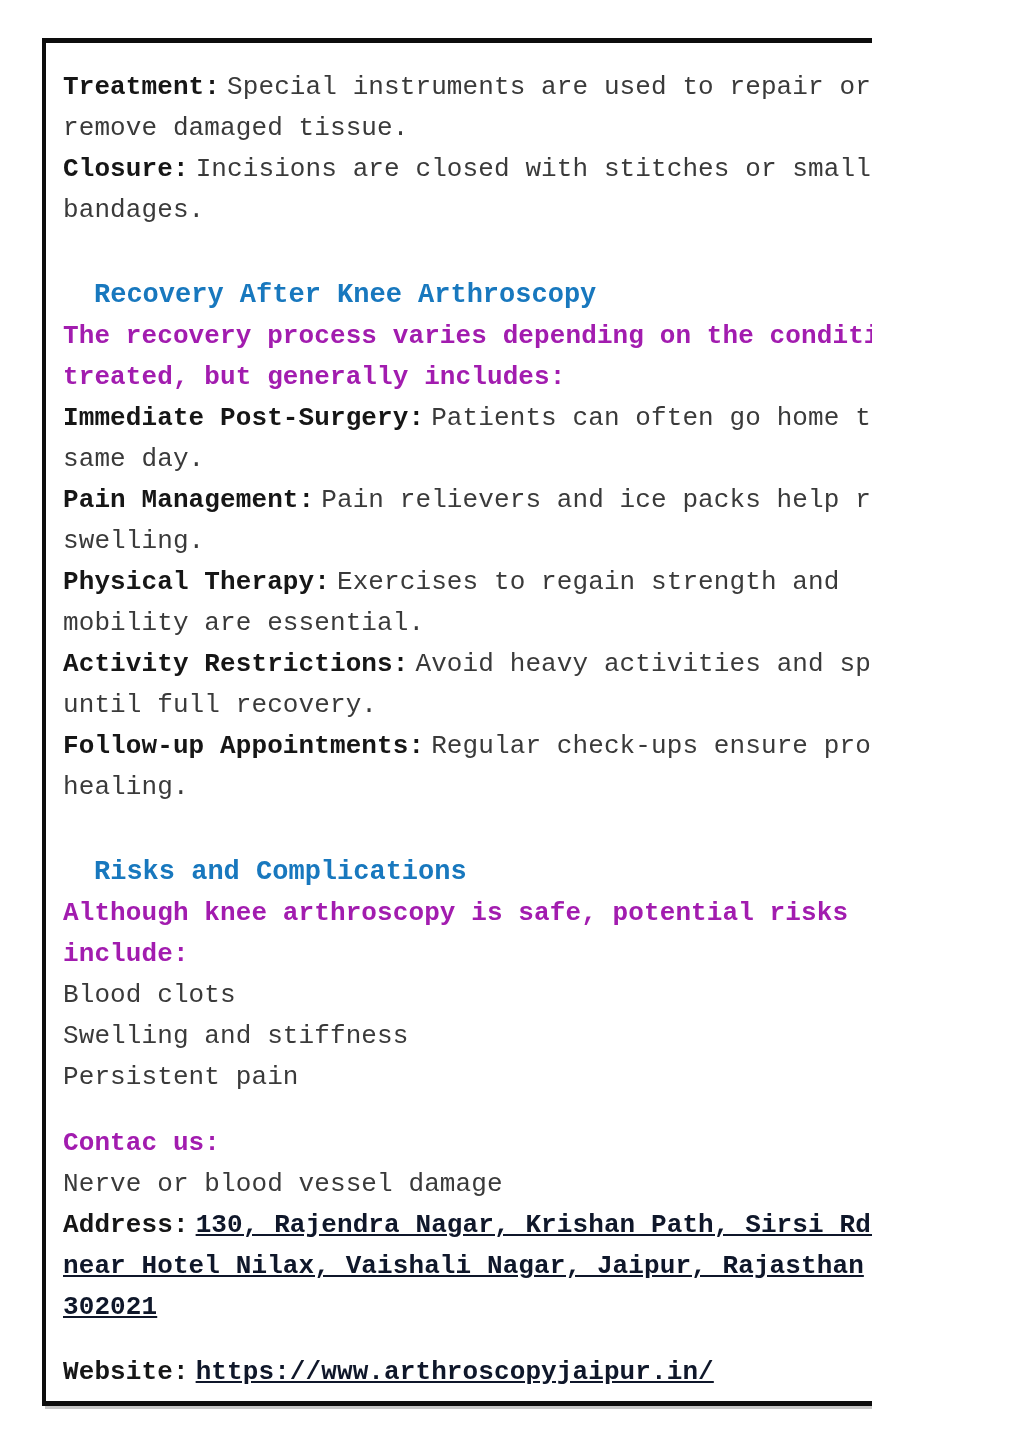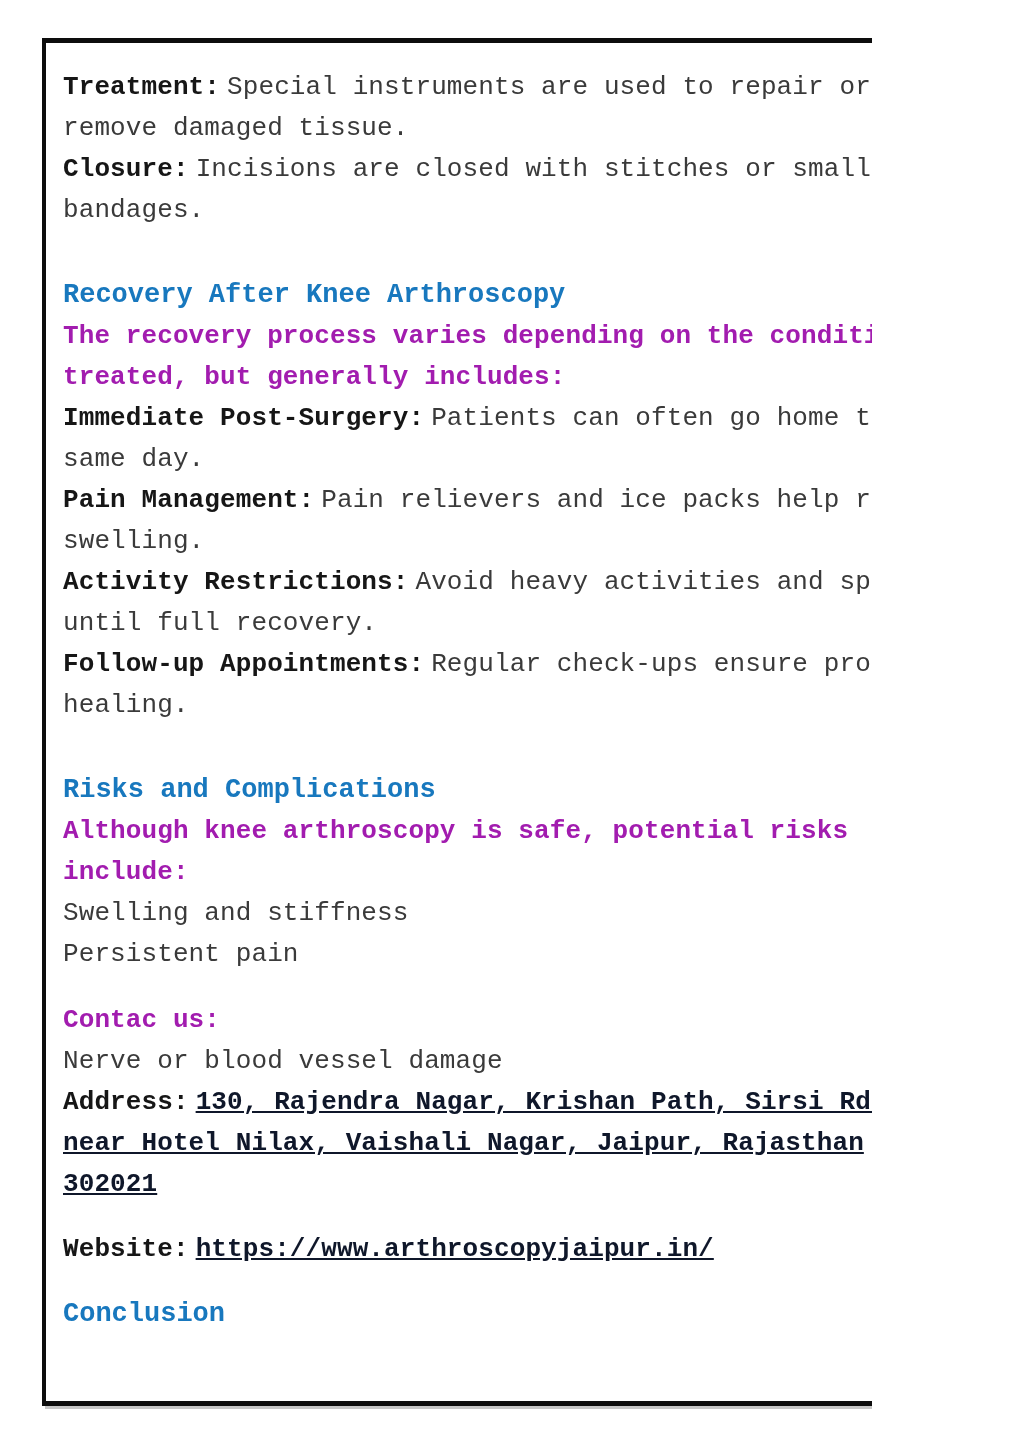--- a/index.html
+++ b/index.html
@@ -43,20 +43,21 @@
   }
   .bold-text {
     font-weight: bold;
     color: #a21caf;
   }
   .heading {
     font-size: 27px;
     line-height: 41px;
     font-weight: bold;
     color: #1878be;
+    margin-left: 31px;
   }
   .doc-link {
     font-weight: bold;
     color: #0f172a;
     text-decoration: underline;
     cursor: pointer;
   }
   .gap-lg { margin-top: 44px; }
   .gap-md { margin-top: 25px; }
   .gap-sm { margin-top: 24px; }
@@ -76,28 +77,32 @@
 
     <div class="heading gap-lg">Recovery After Knee Arthroscopy</div>
     <div class="line bold-text">The recovery process varies depending on the condition treated, but generally includes:</div>
     <div class="line">
       <span class="lbl">Immediate Post-Surgery:</span><span>Patients can often go home the same day.</span>
     </div>
     <div class="line">
       <span class="lbl">Pain Management:</span><span>Pain relievers and ice packs help reduce swelling.</span>
     </div>
     <div class="line">
+      <span class="lbl">Physical Therapy:</span><span>Exercises to regain strength and mobility are essential.</span>
+    </div>
+    <div class="line">
       <span class="lbl">Activity Restrictions:</span><span>Avoid heavy activities and sports until full recovery.</span>
     </div>
     <div class="line">
       <span class="lbl">Follow-up Appointments:</span><span>Regular check-ups ensure proper healing.</span>
     </div>
 
     <div class="heading gap-lg">Risks and Complications</div>
     <div class="line bold-text">Although knee arthroscopy is safe, potential risks include:</div>
+    <div class="line">Blood clots</div>
     <div class="line">Swelling and stiffness</div>
     <div class="line">Persistent pain</div>
     <div class="line bold-text gap-md">Contac us:</div>
 
     <div class="line">Nerve or blood vessel damage</div>
     <div class="line">
       <span class="lbl">Address:</span><a class="doc-link">130, Rajendra Nagar, Krishan Path, Sirsi Rd, near Hotel Nilax, Vaishali Nagar, Jaipur, Rajasthan 302021</a>
     </div>
     <div class="line gap-sm">
       <span class="lbl">Website:</span><a class="doc-link">https://www.arthroscopyjaipur.in/</a>

